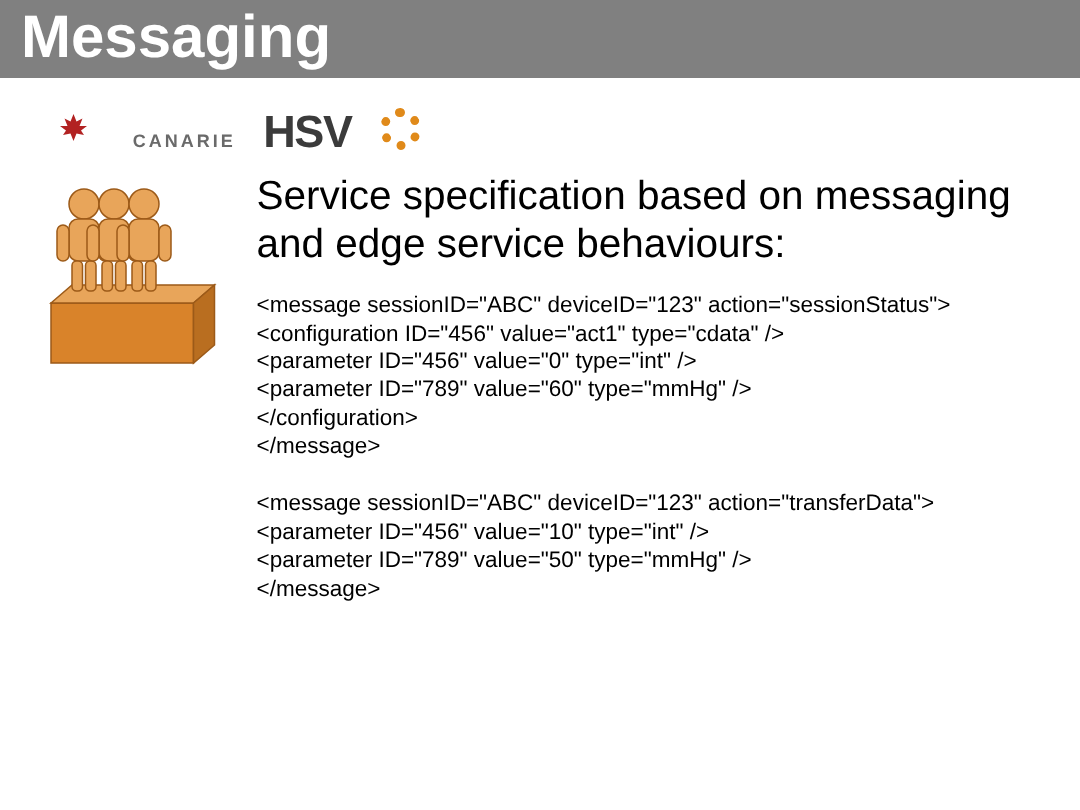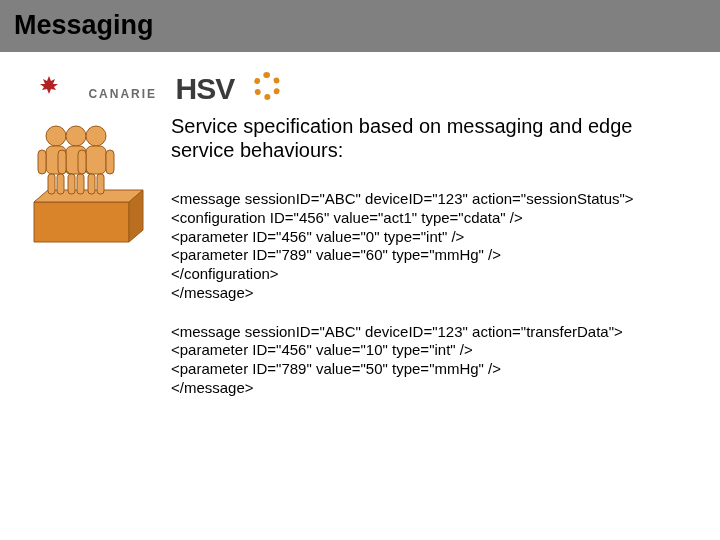--- a/index.html
+++ b/index.html
@@ -7,22 +7,22 @@
     padding: 0;
     width: 720px;
     height: 540px;
     background: #ffffff;
     font-family: Arial, Helvetica, sans-serif;
     color: #000;
     overflow: hidden;
   }
   .title-bar {
     background: #808080;
-    color: #000000;
-    font-size: 27px;
+    color: #ffffff;
+    font-size: 40px;
     font-weight: bold;
     padding: 6px 14px 8px 14px;
     height: 38px;
     line-height: 38px;
   }
   .logo-row {
     padding: 20px 24px 0 0;
   }
   .logo-row > span {
     display: inline-block;
@@ -62,23 +62,23 @@
   .graphic {
     width: 135px;
     flex: none;
     padding-top: 8px;
   }
   .text-col {
     flex: 1;
     padding-left: 12px;
   }
   .intro {
-    font-size: 20px;
+    font-size: 27px;
     line-height: 1.2;
-    margin-bottom: 28px;
+    margin-bottom: 16px;
   }
   .code-block {
     font-family: Arial, Helvetica, sans-serif;
     font-size: 15px;
     line-height: 1.25;
     white-space: pre;
     margin-bottom: 20px;
   }
   .leaf {
     fill: #b22222;

